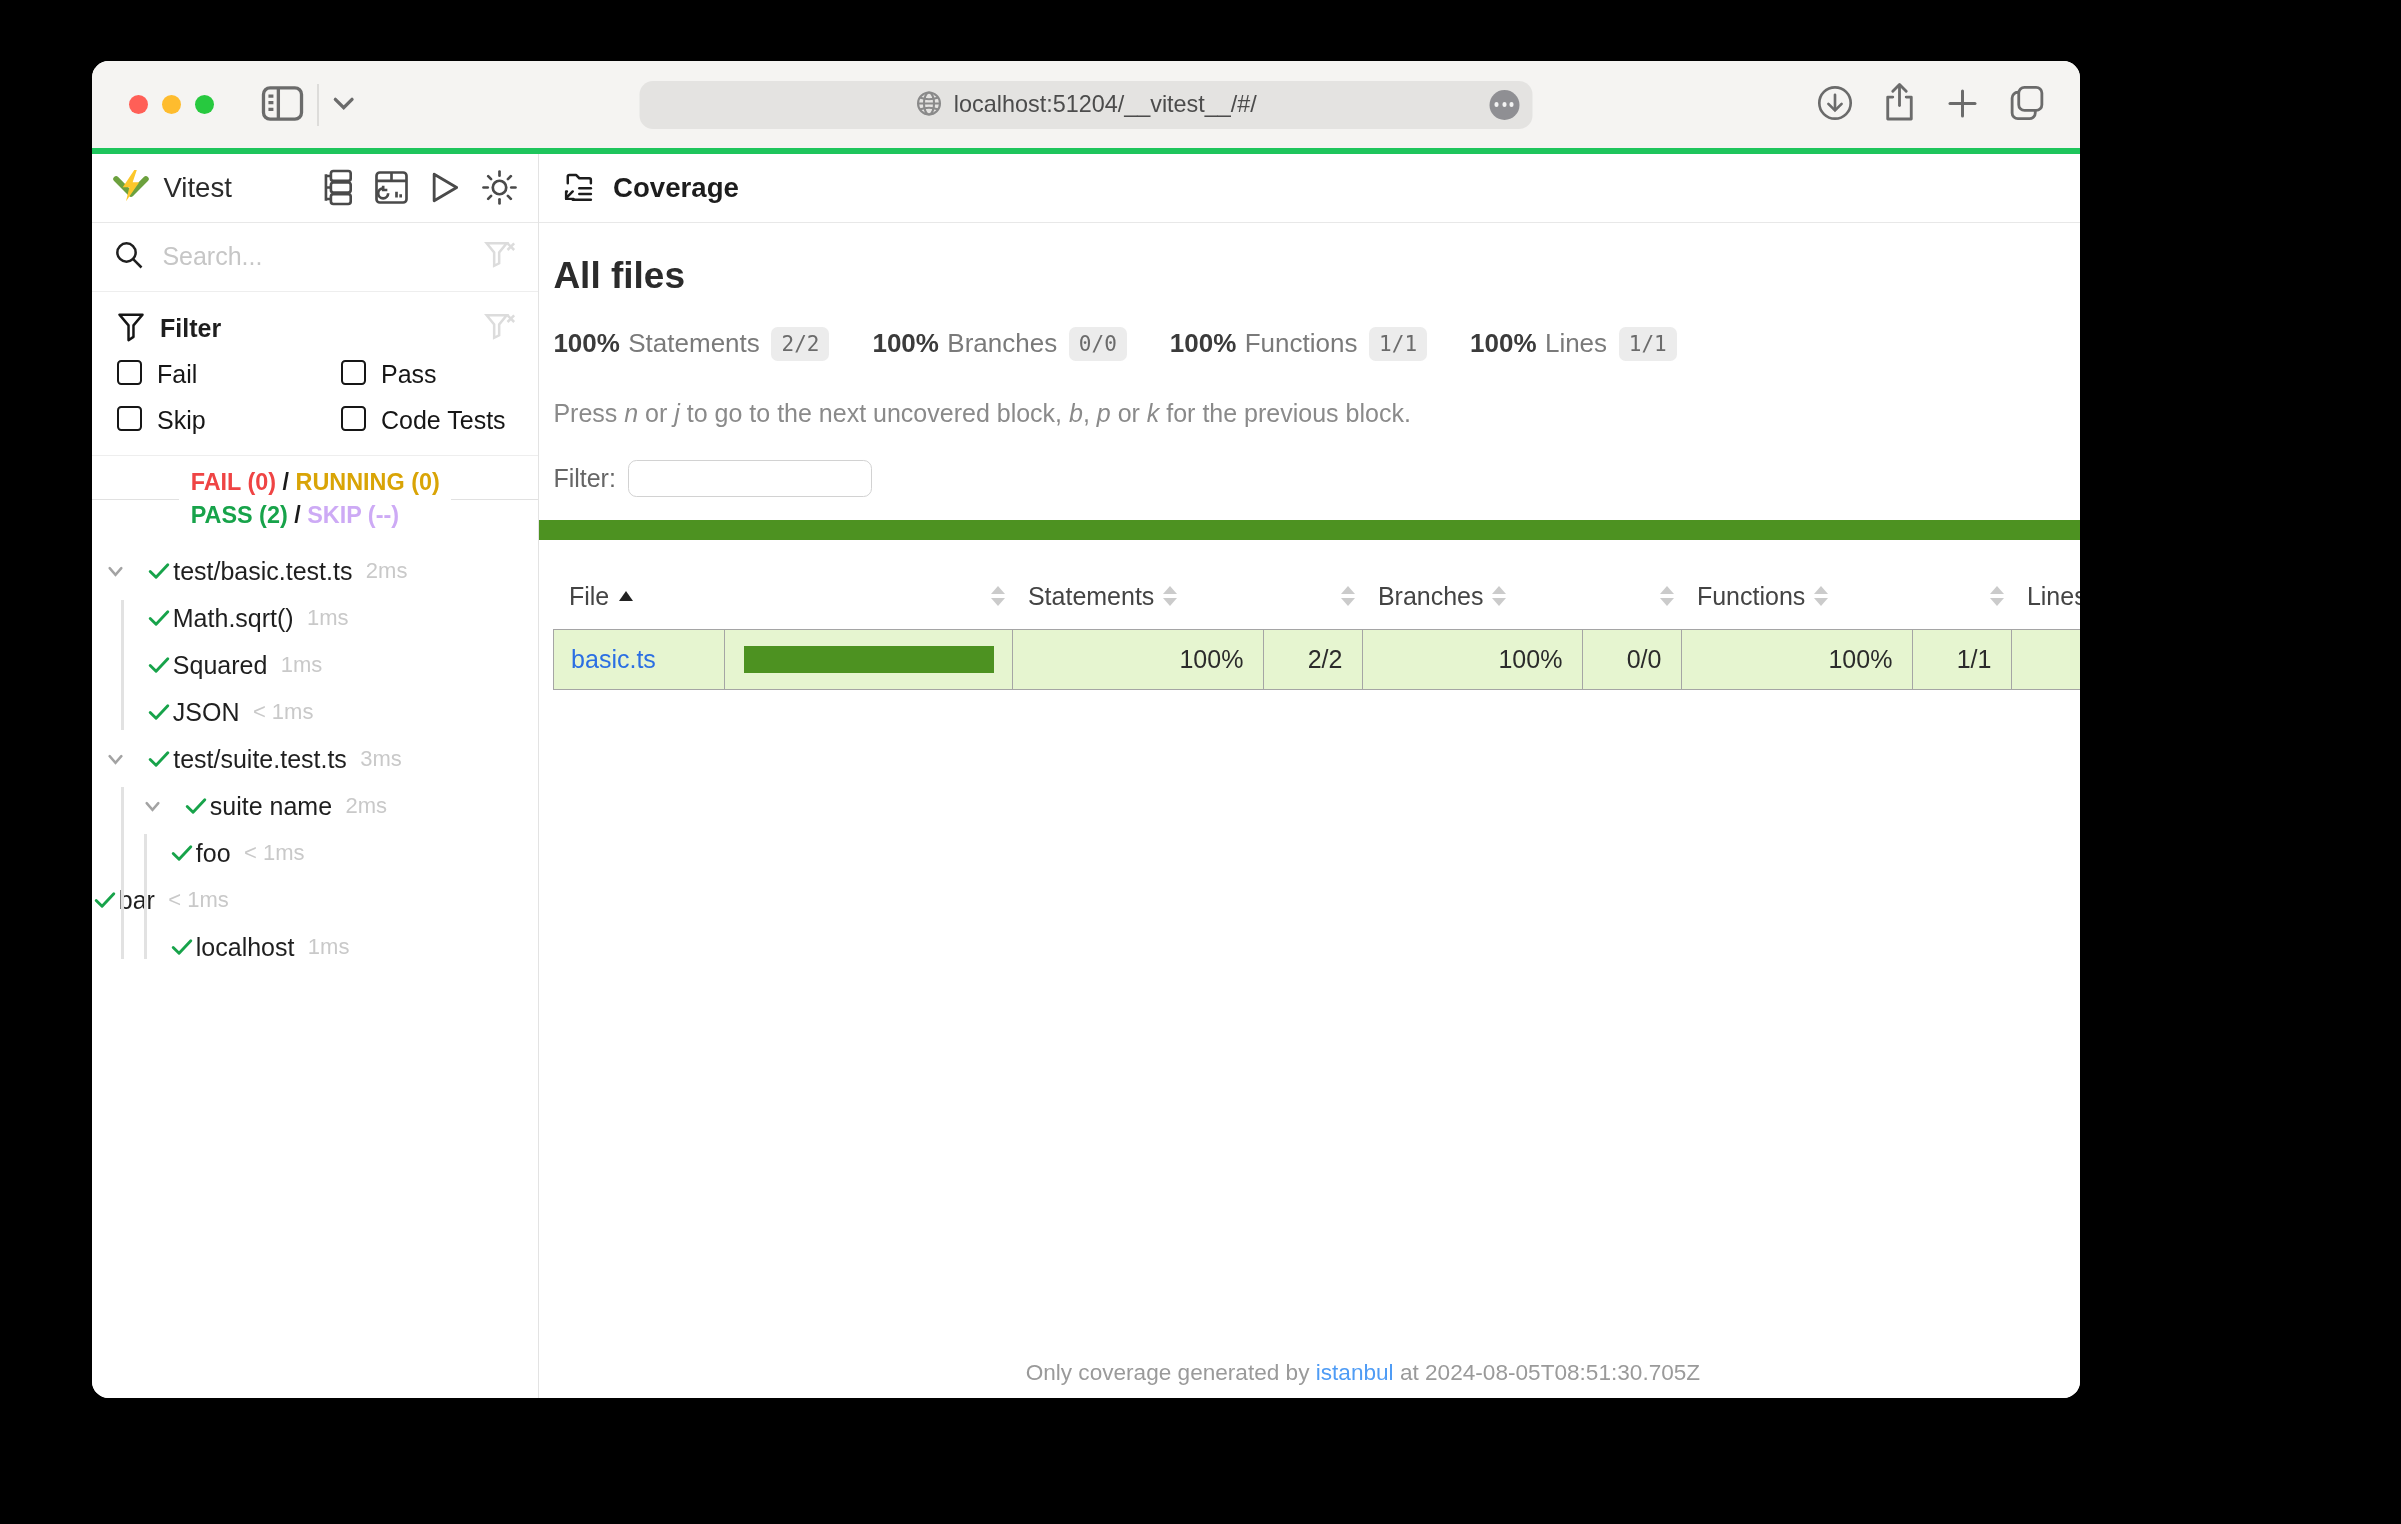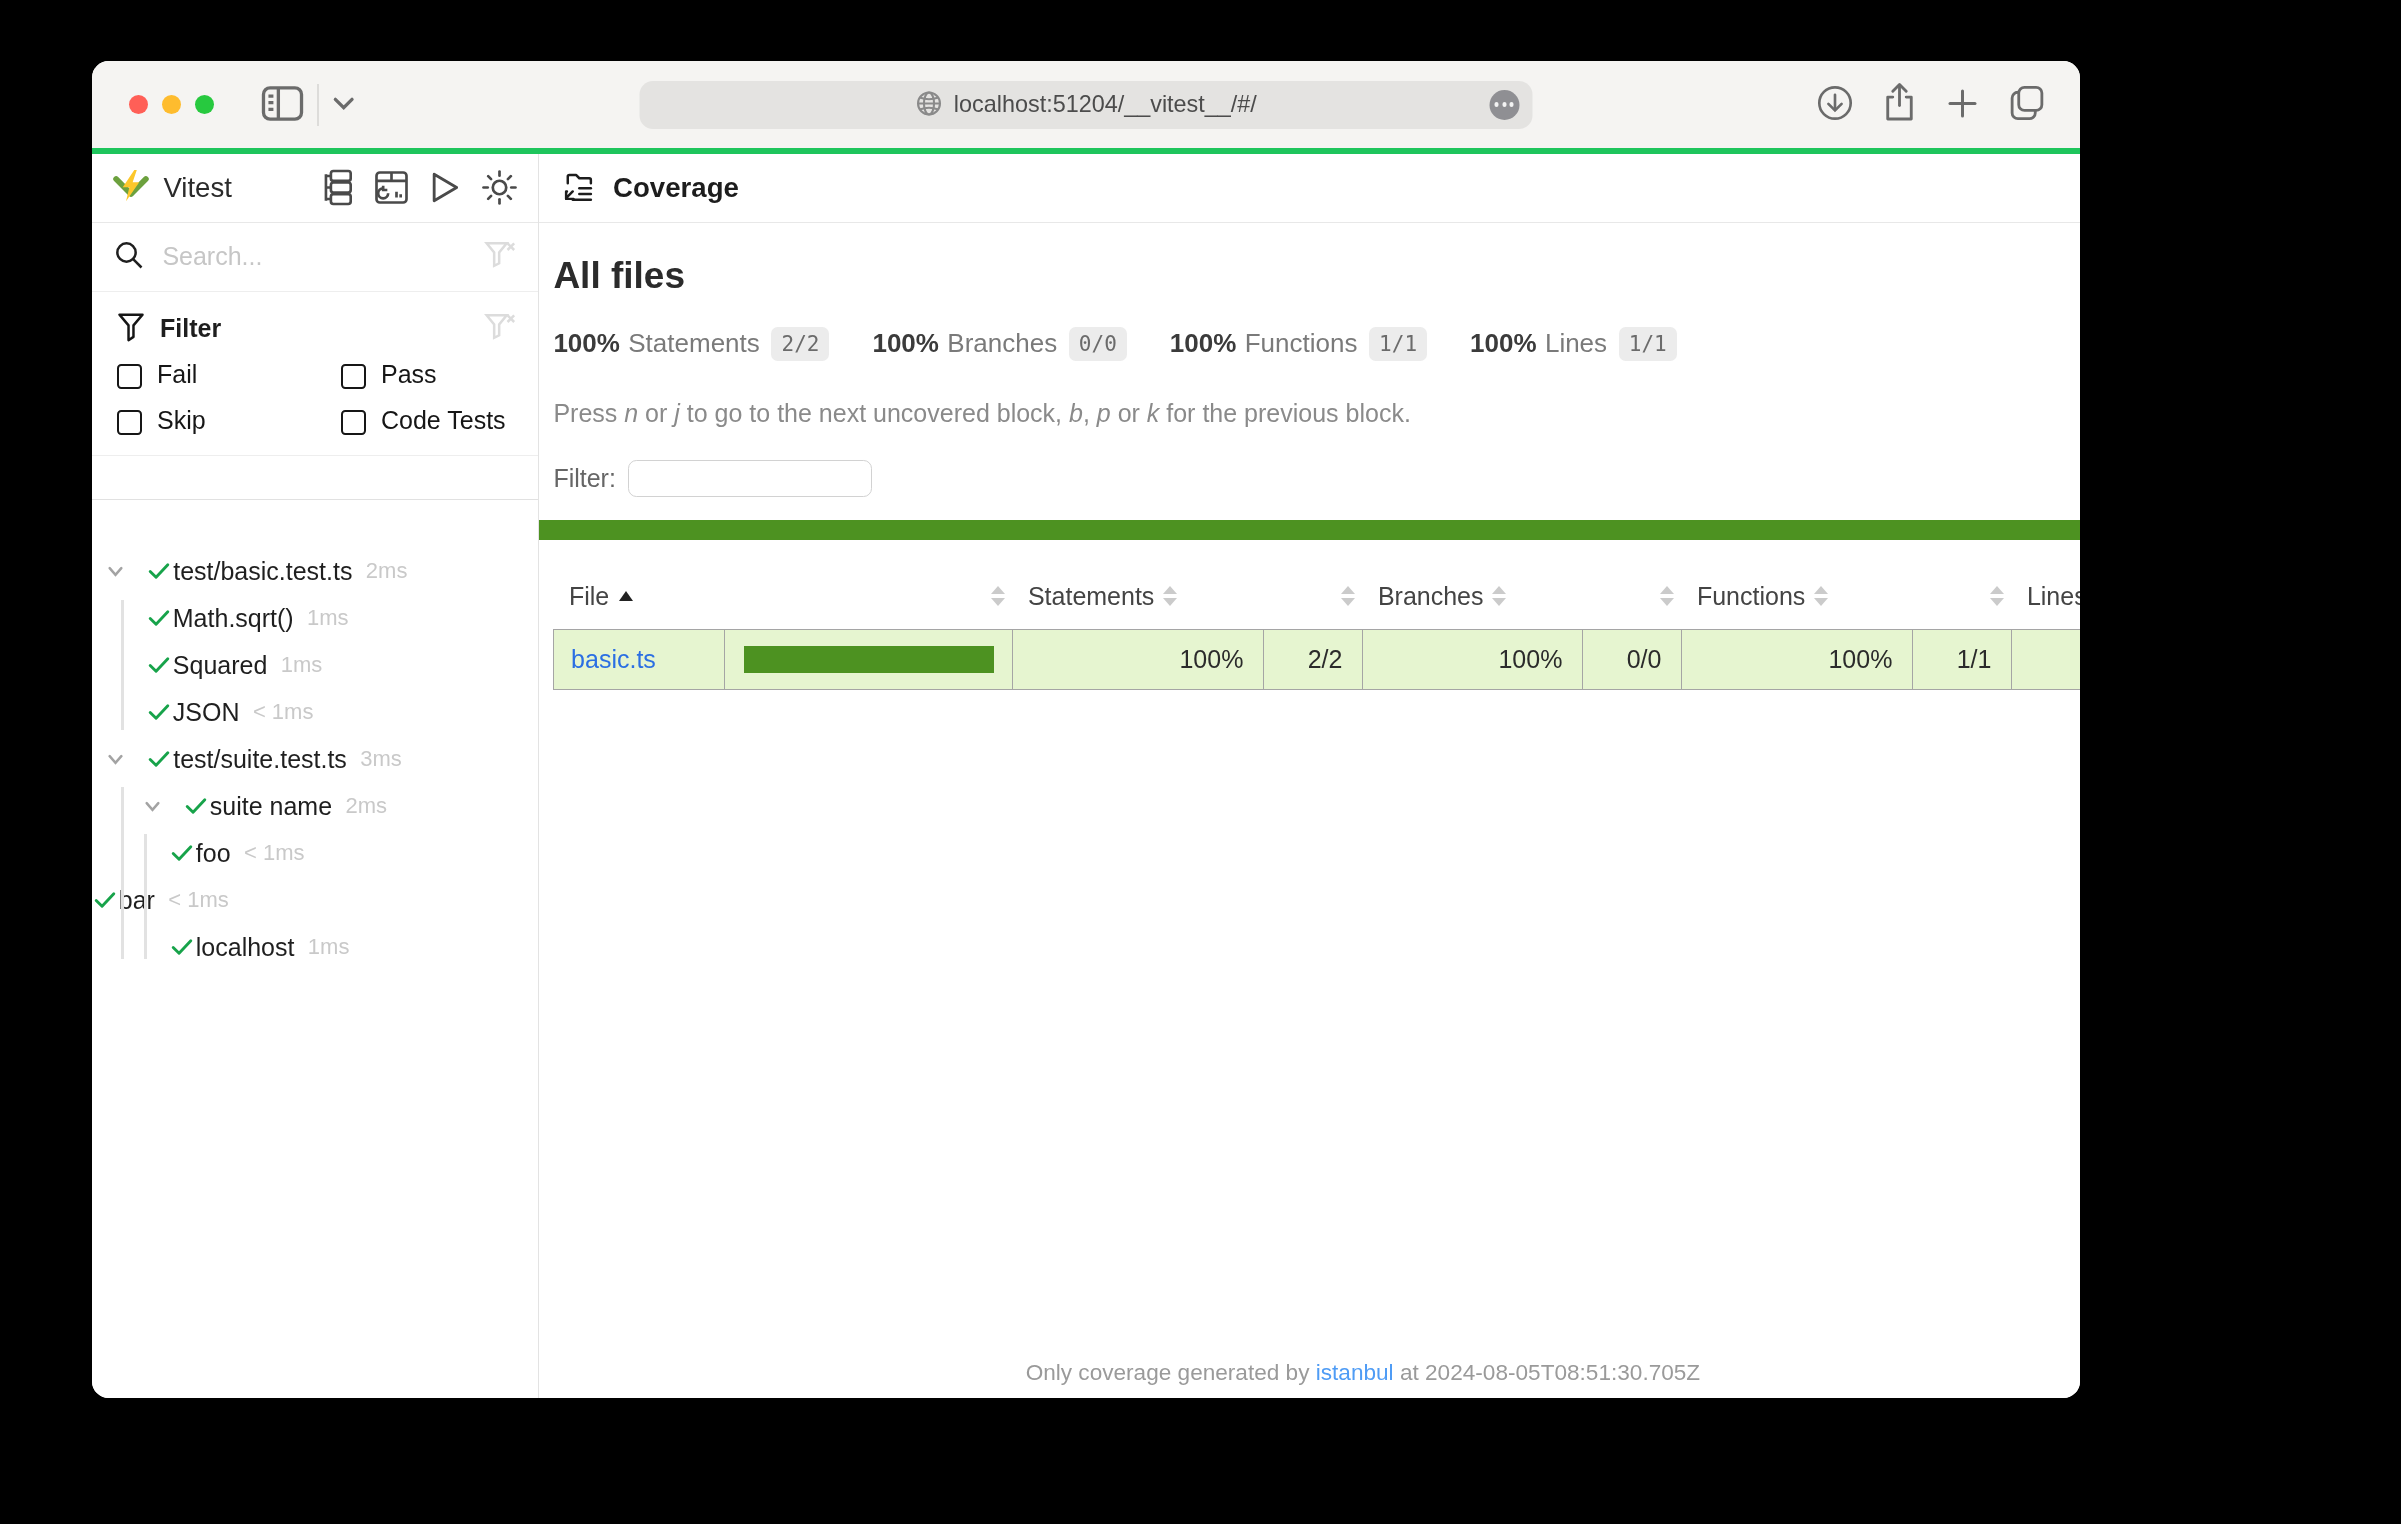--- a/index.html
+++ b/index.html
@@ -32,21 +32,21 @@
   .app-name { font-size:27.6px; font-weight:500; color:#2b2b2b; margin-left:13.4px; }
   .sb-actions { margin-left:auto; display:flex; align-items:center; gap:20px; }
   .sb-actions svg { display:block; }
   .sb-search { height:69px; border-bottom:1.7px solid #eeeeee; display:flex; align-items:center; padding:0 22px; }
   .sb-search input { border:none; outline:none; flex:1; margin-left:18.4px; font-size:25px; color:#555; background:transparent; font-family:inherit;}
   .sb-search input::placeholder { color:#c6c6c6; }
   .sb-filter { padding:16.7px 0 20px; border-bottom:1.7px solid #eeeeee; }
   .filter-title-row { display:flex; align-items:center; padding:0 22px 0 25px; height:40px; }
   .filter-title { font-size:25px; font-weight:700; color:#1e1e1e; margin-left:15px; }
   .filter-grid { margin-top:11.7px; display:grid; grid-template-columns:224px 1fr; row-gap:16.7px; padding-left:25px; }
-  .chk { display:flex; align-items:flex-end; cursor:pointer; }
+  .chk { display:flex; align-items:flex-start; cursor:pointer; }
   .chk .box { width:25px; height:25px; border:2.5px solid #161616; border-radius:4.2px; background:#fff; }
   .chk .lbl { font-size:25px; color:#161616; margin-left:15px; }
   .sb-status { height:87px; display:flex; align-items:center; }
   .status-line { flex:1; height:1.7px; background:#e1e1e1; }
   .status-text { margin:0 11.7px; font-size:23.4px; font-weight:700; line-height:33px; white-space:nowrap; }
   .sb-tree { position:relative; flex:1; padding-top:5px; overflow:hidden; }
   .tree-row { height:47px; display:flex; align-items:center; cursor:pointer; }
   .tree-label { font-size:25px; color:#1f1f1f; }
   .tree-dur { font-size:22px; color:#c9c9c9; margin-left:13.4px; }
   .guide { position:absolute; width:2.5px; background:#e2e2e2; }
@@ -267,20 +267,24 @@
             </div>
             <div class="chk">
               <span class="box"></span>
               <span class="lbl">Code Tests</span>
             </div>
           </div>
       </div>
 
       <div class="sb-status">
         <div class="status-line"></div>
+        <div class="status-text" id="status-text">
+            <div><span style="color: rgb(239, 68, 68);">FAIL (0)</span><span style="color: rgb(26, 26, 26);"> / </span><span style="color: rgb(217, 164, 6);">RUNNING (0)</span></div>
+            <div><span style="color: rgb(23, 163, 74);">PASS (2)</span><span style="color: rgb(26, 26, 26);"> / </span><span style="color: rgb(205, 170, 245);">SKIP (--)</span></div>
+          </div>
         <div class="status-line"></div>
       </div>
 
       <div class="sb-tree" id="tree">
         <div class="guide" style="left:29px; top:57px;  height:130px;"></div>
         <div class="guide" style="left:29px; top:244px; height:172px;"></div>
         <div class="guide" style="left:52px; top:291px; height:125px;"></div>
       <div class="tree-row" style="padding-left: 8.4px;">
             <span style="width: 30px; margin-right: 16px; display: flex; justify-content: center;">
               <svg width="25" height="25" viewBox="0 0 30 30" fill="none" stroke="#a3a3a3" stroke-width="3" stroke-linecap="round">

